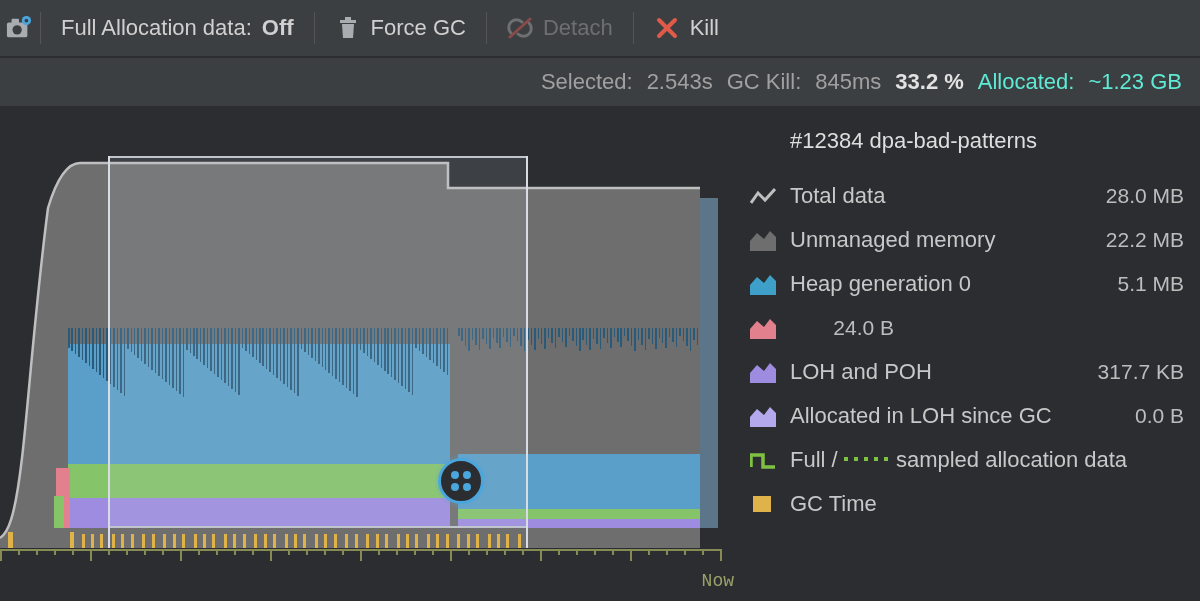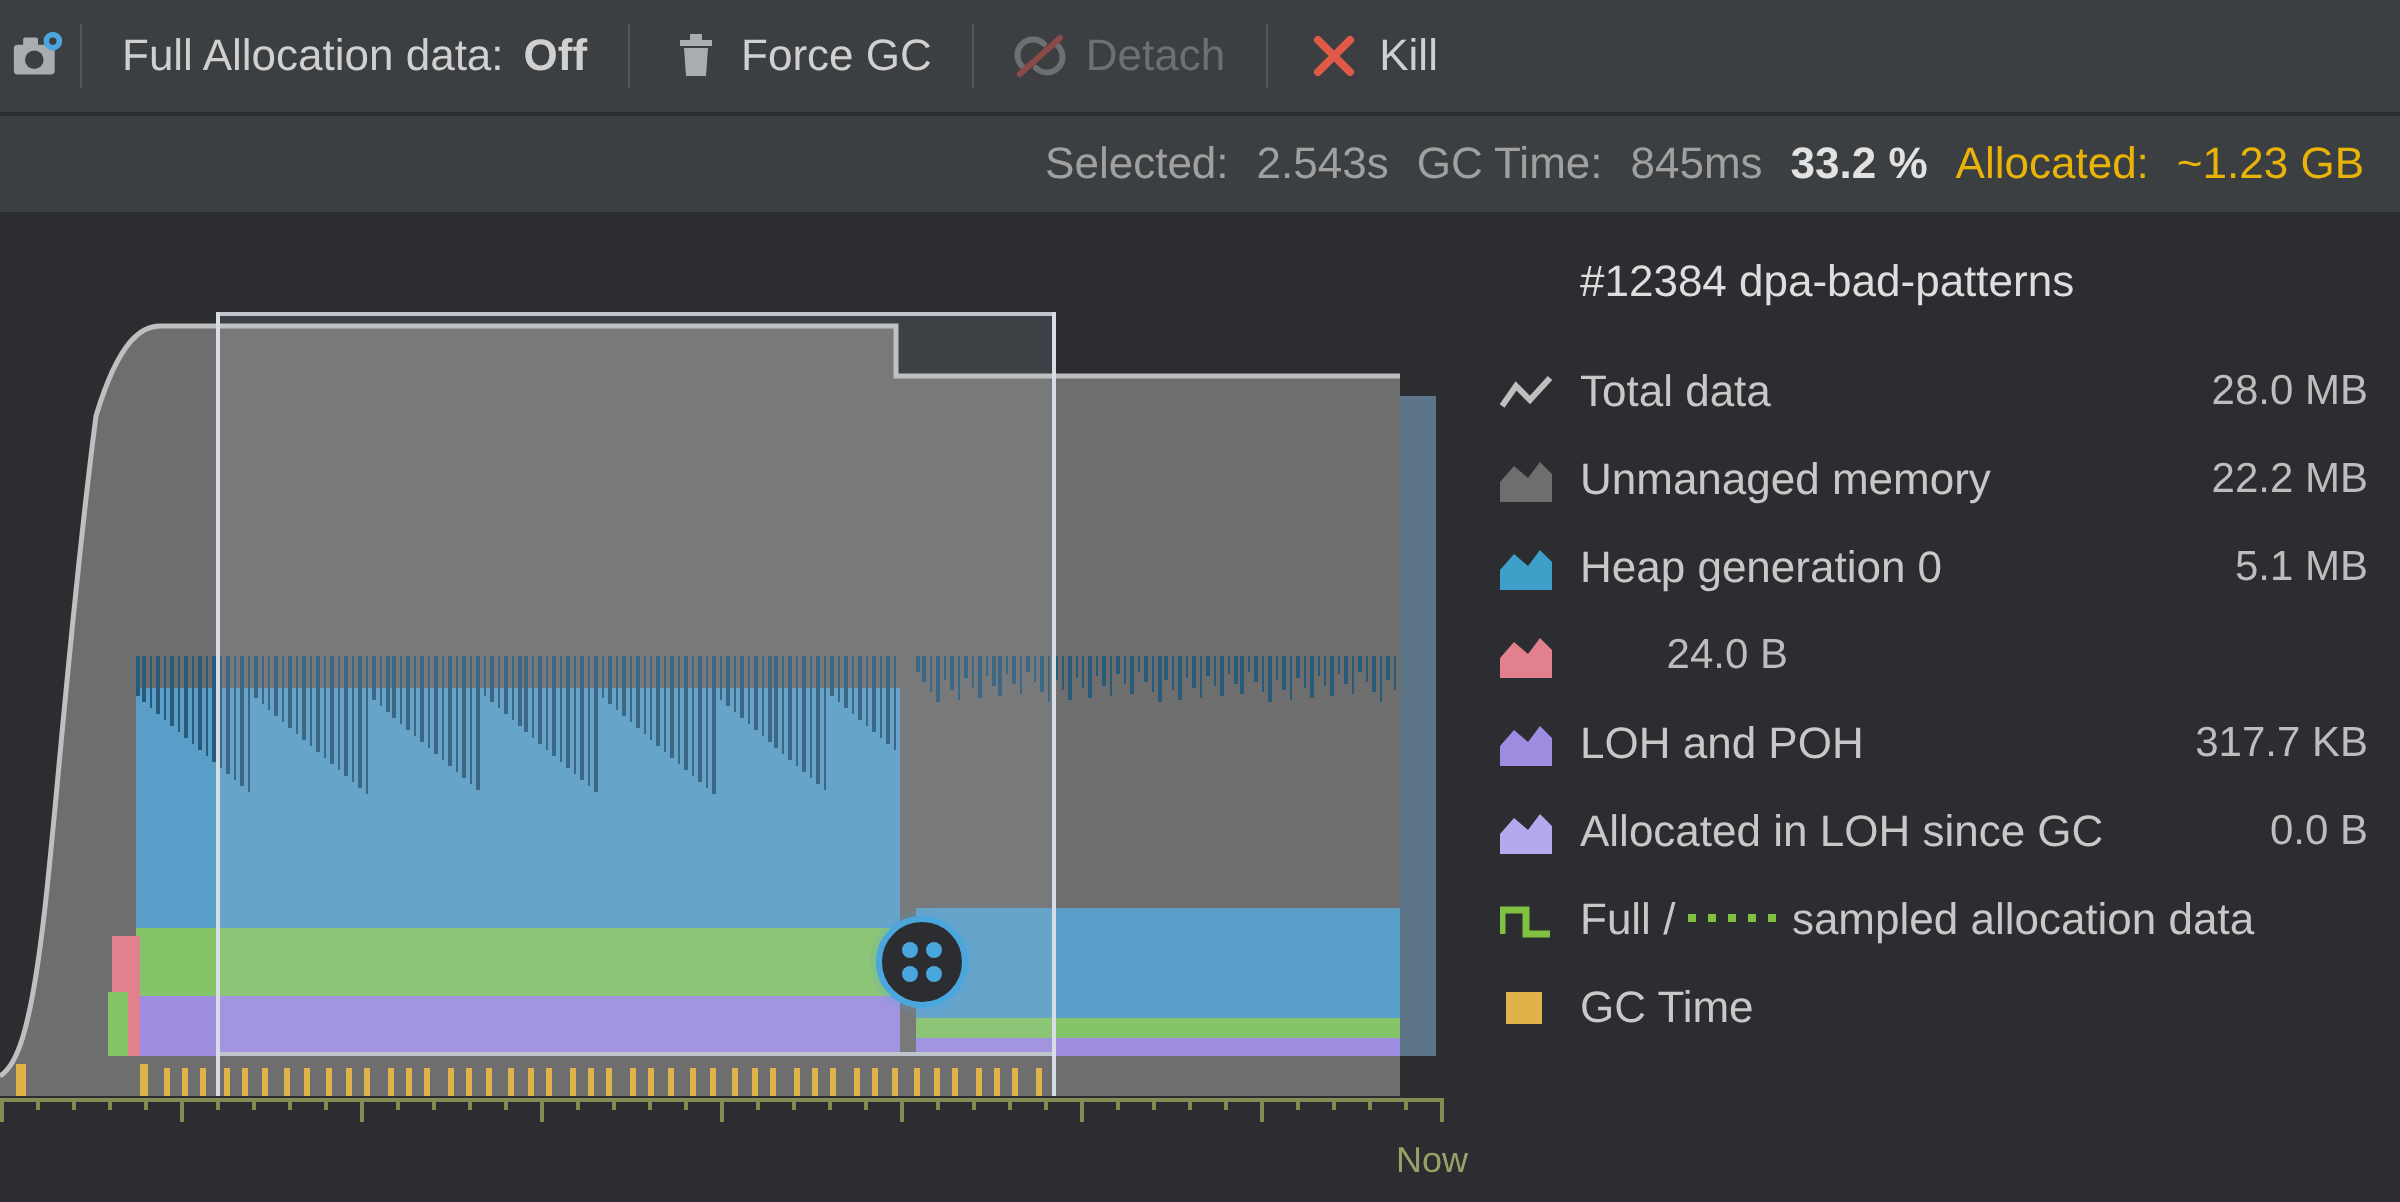--- a/index.html
+++ b/index.html
@@ -54,32 +54,33 @@
     display: flex;
     align-items: center;
     justify-content: flex-end;
     padding: 0 18px;
     gap: 14px;
     font-size: 22px;
     background: #3c3f41;
     border-bottom: 2px solid #2b2d30;
   }
   .status-bar .muted { color: #a0a0a0; }
-  .status-bar .alloc { color: #eab308; }
+  .status-bar .alloc { color: #5eead4; }
   
   .main {
     display: flex;
     height: calc(601px - 58px - 50px);
     background: #2b2d30;
   }
   .chart-area {
     width: 720px;
     height: 100%;
     position: relative;
     padding-top: 40px;
+    font-family: Liberation Mono, monospace;
   }
   .legend-area {
     flex: 1;
     padding: 20px 10px 0 30px;
   }
   
   .chart {
     position: relative;
     width: 700px;
     height: 400px;
@@ -286,21 +287,21 @@
         <line x1="19" y1="3" x2="3" y2="19" stroke="#e05a47" stroke-width="4" stroke-linecap="round"></line>
       </svg>
     </span>
     <span>Kill</span>
   </div>
 </div>
 
 <div class="status-bar">
   <span class="muted">Selected:</span>
   <span class="muted">2.543s</span>
-  <span class="muted">GC Time:</span>
+  <span class="muted">GC Kill:</span>
   <span class="muted">845ms</span>
   <span class="bold" style="color:#e2e2e2">33.2 %</span>
   <span class="alloc">Allocated:</span>
   <span class="alloc">~1.23 GB</span>
 </div>
 
 <div class="main">
 
   <div class="chart-area">
     <div class="chart">

